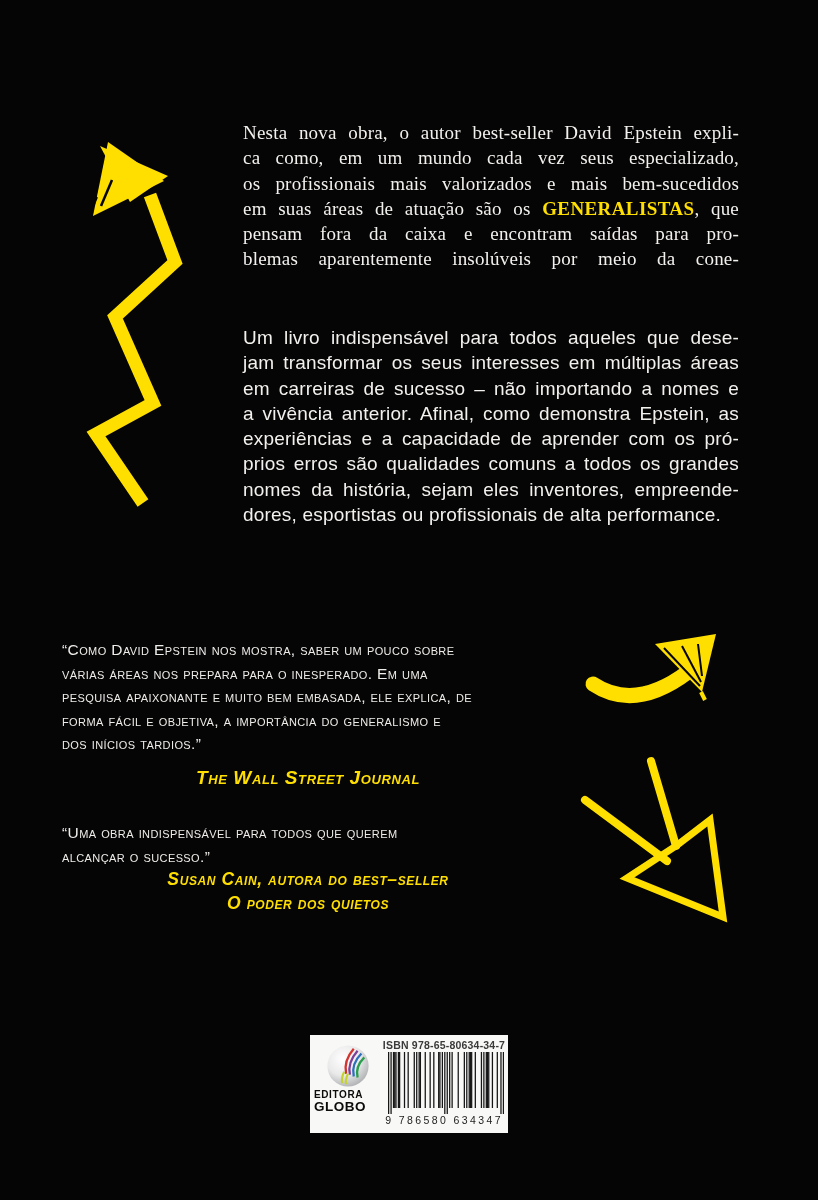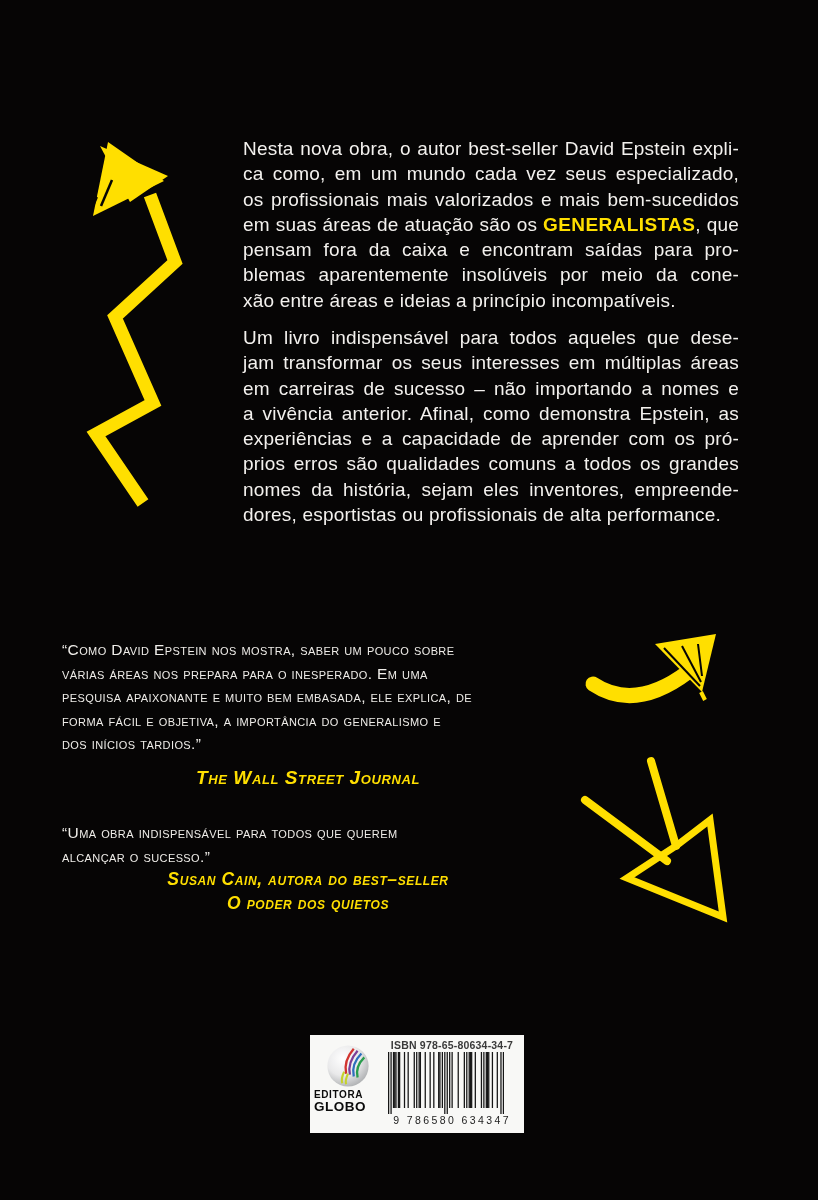--- a/index.html
+++ b/index.html
@@ -10,21 +10,21 @@
     overflow:hidden;
     font-family:"Liberation Sans", sans-serif;
   }
   
   .synopsis{
     position:absolute;left:243px;width:496px;
     color:#F3F1EE;
     font-size:19px;line-height:25.3px;
     letter-spacing:.2px;
   }
-  #para1{top:136px;}
+  #para1{top:120px;font-family:Liberation Serif, serif;}
   #para2{top:325px;}
   .tline{white-space:nowrap;}
   .tline.j{white-space:normal;text-align:justify;text-align-last:justify;}
   .accent{
     color:var(--accent);
     font-weight:bold;
     letter-spacing:.4px;
   }
   
   .review-block{
@@ -50,21 +50,21 @@
   #attr-susan{top:869px;font-size:17.5px;}
   #attr-work{top:893px;font-size:17.5px;}
   
   .deco{position:absolute;}
   #left-arrow{left:70px;top:110px;}
   #curved-arrow{left:560px;top:600px;}
   #big-arrow{left:570px;top:740px;}
   
   .barcode-panel{
     position:absolute;left:310px;top:1035px;
-    width:214px;height:98px;
+    width:198px;height:98px;
     background:#F8F8F6;
   }
   .isbn-label{
     position:absolute;left:72px;right:2px;top:4px;
     text-align:center;
     font-size:10.5px;font-weight:bold;
     color:#3A3A3A;letter-spacing:.2px;
     white-space:nowrap;
   }
   .publisher-logo{
@@ -95,21 +95,20 @@
     <path d="M22,99 L27,87" stroke="#060505" stroke-width="2" fill="none"></path>
   </svg>
 
   <div id="para1" class="synopsis">
       <div class="tline j">Nesta nova obra, o autor best-seller David Epstein expli-</div>
       <div class="tline j">ca como, em um mundo cada vez seus especializado,</div>
       <div class="tline j">os profissionais mais valorizados e mais bem-sucedidos</div>
       <div class="tline j">em suas áreas de atuação são os <span class="accent">GENERALISTAS</span>, que</div>
       <div class="tline j">pensam fora da caixa e encontram saídas para pro-</div>
       <div class="tline j">blemas aparentemente insolúveis por meio da cone-</div>
-      <div class="tline">xão entre áreas e ideias a princípio incompatíveis.</div>
     </div>
   <div id="para2" class="synopsis">
       <div class="tline j">Um livro indispensável para todos aqueles que dese-</div>
       <div class="tline j">jam transformar os seus interesses em múltiplas áreas</div>
       <div class="tline j">em carreiras de sucesso – não importando a nomes e</div>
       <div class="tline j">a vivência anterior. Afinal, como demonstra Epstein, as</div>
       <div class="tline j">experiências e a capacidade de aprender com os pró-</div>
       <div class="tline j">prios erros são qualidades comuns a todos os grandes</div>
       <div class="tline j">nomes da história, sejam eles inventores, empreende-</div>
       <div class="tline">dores, esportistas ou profissionais de alta performance.</div>

